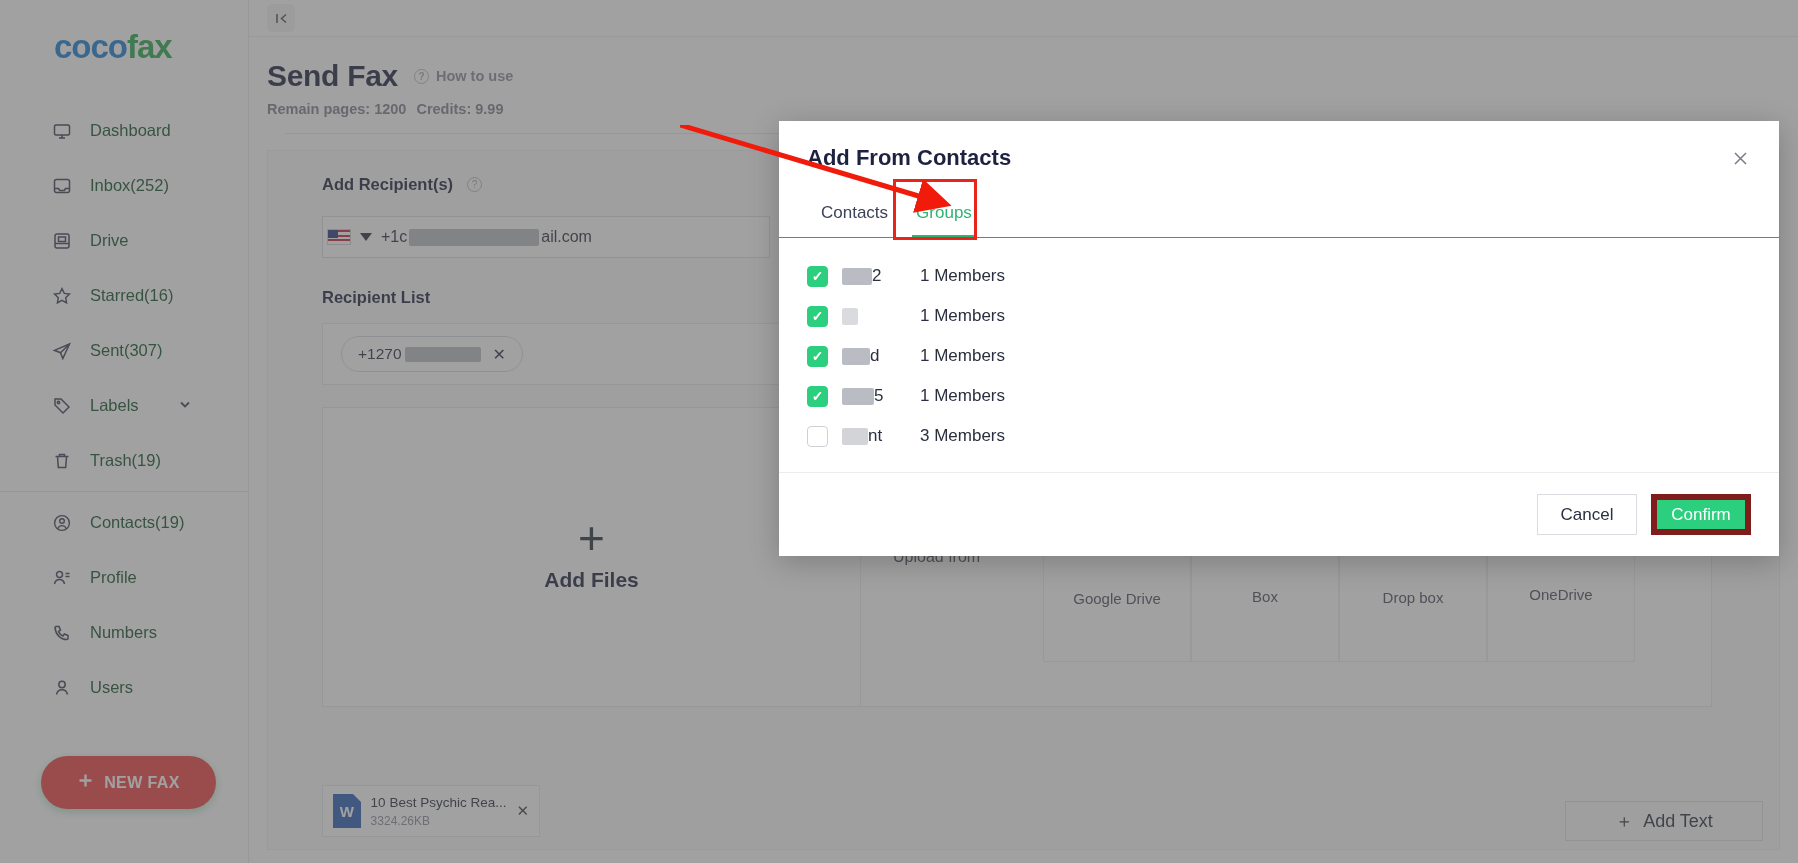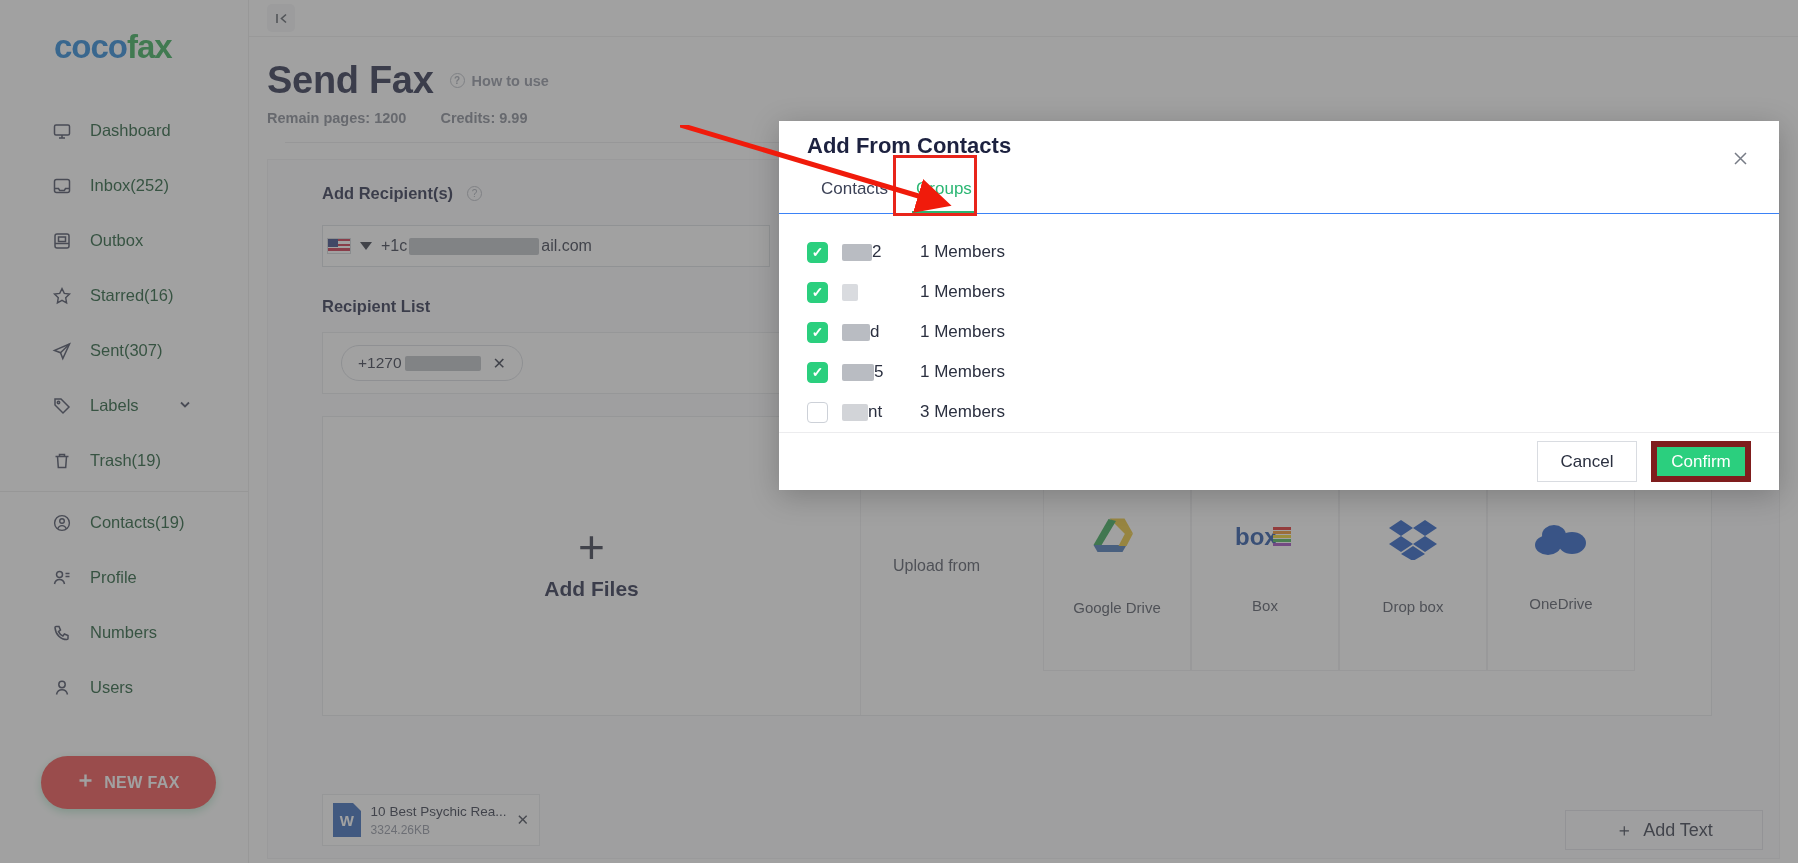--- a/index.html
+++ b/index.html
@@ -50,27 +50,27 @@
   
   .main { flex: 1; background: #ffffff; position: relative; }
   .topbar { height: 37px; border-bottom: 1px solid #ededed; display: flex; align-items: center; padding-left: 18px; }
   .collapse-btn {
     width: 28px; height: 28px; border-radius: 5px; background: #f3f4f6;
     display: flex; align-items: center; justify-content: center; cursor: pointer;
     color: #50565f; font-size: 15px;
   }
   .page-head { padding: 22px 0 0 18px; }
   .page-title-row { display: flex; align-items: center; gap: 16px; }
-  .page-title { font-size: 38px; font-weight: bold; color: #1d2240; letter-spacing: -.3px; }
+  .page-title { font-size: 30px; font-weight: bold; color: #1d2240; letter-spacing: -.3px; }
   .howto { display: flex; align-items: center; gap: 7px; color: #8a8f9c; font-size: 14.5px; font-weight: bold; cursor: pointer; }
   .qmark {
     width: 15px; height: 15px; border-radius: 50%; border: 1.4px solid #b4b8c1;
     font-size: 10px; display: flex; align-items: center; justify-content: center; color: #a3a8b2;
   }
-  .meta-row { margin-top: 8px; color: #7e838f; font-size: 14.5px; font-weight: bold; display: flex; gap: 34px; }
+  .meta-row { margin-top: 8px; color: #7e838f; font-size: 14.5px; font-weight: bold; display: flex; gap: 10px; }
   .head-rule { margin: 16px 18px 0 18px; height: 1px; background: #e9e9ec; }
 
   .content-card {
     margin: 16px 18px 0 18px; background: #fbfbfc; border: 1px solid #f0f0f2;
     height: 700px; position: relative;
   }
   .sect-label { font-size: 16.5px; font-weight: bold; color: #1d2240; }
 
   .recip-block { padding: 24px 0 0 54px; }
   .recip-label-row { display: flex; align-items: center; gap: 14px; }
@@ -120,21 +120,21 @@
     position: absolute; right: 16px; bottom: 8px; width: 198px; height: 40px;
     border: 1px solid #dfe1e6; background: #fbfbfc; display: flex; align-items: center;
     justify-content: center; gap: 10px; font-size: 18px; color: #2b3040; cursor: pointer;
   }
 
   
   .dim { position: absolute; inset: 0; background: rgba(84,84,84,.55); }
 
   
   .modal {
-    position: absolute; left: 779px; top: 121px; width: 1000px; height: 369px;
+    position: absolute; left: 779px; top: 121px; width: 1000px; height: 435px;
     background: #fff; box-shadow: 0 6px 28px rgba(0,0,0,.22); display: flex; flex-direction: column;
   }
   .modal-head { height: 74px; display: flex; align-items: center; padding: 0 28px; position: relative; }
   .modal-title { font-size: 22px; font-weight: bold; color: #1d2240; }
   .modal-close { position: absolute; right: 26px; top: 24px; width: 26px; height: 26px; display:flex; align-items:center; justify-content:center; color: #777c86; font-size: 20px; cursor: pointer; }
 
   .tabs { display: flex; gap: 0; padding: 0 28px; border-bottom: 1px solid #3b82f6; position: relative; }
   .tab { padding: 8px 14px 14px 14px; font-size: 17px; color: #3c4257; cursor: pointer; position: relative; }
   .tab.active { color: #2bb673; }
   .tab.active::after { content:""; position: absolute; left: 10px; right: 10px; bottom: -1px; height: 3px; background: #2bb673; }
@@ -188,21 +188,21 @@
           <span>Inbox(252)</span>
         </div>
         <div class="nav-item">
           <span class="nic">
               <svg width="20" height="20" viewBox="0 0 20 20" fill="none" stroke="#3c4257" stroke-width="1.5">
                 <rect x="3" y="3" width="14" height="14" rx="2"></rect>
                 <rect x="6.5" y="6" width="7" height="4.5"></rect>
                 <path d="M3 12.5h14"></path>
               </svg>
             </span>
-          <span>Outbox</span>
+          <span>Drive</span>
         </div>
         <div class="nav-item">
           <span class="nic">
               <svg width="20" height="20" viewBox="0 0 20 20" fill="none" stroke="#3c4257" stroke-width="1.4">
                 <path d="M10 2.6l2.3 4.8 5.2.7-3.8 3.6.9 5.2-4.6-2.5-4.6 2.5.9-5.2L2.5 8.1l5.2-.7z"></path>
               </svg>
             </span>
           <span>Starred(16)</span>
         </div>
         <div class="nav-item">

